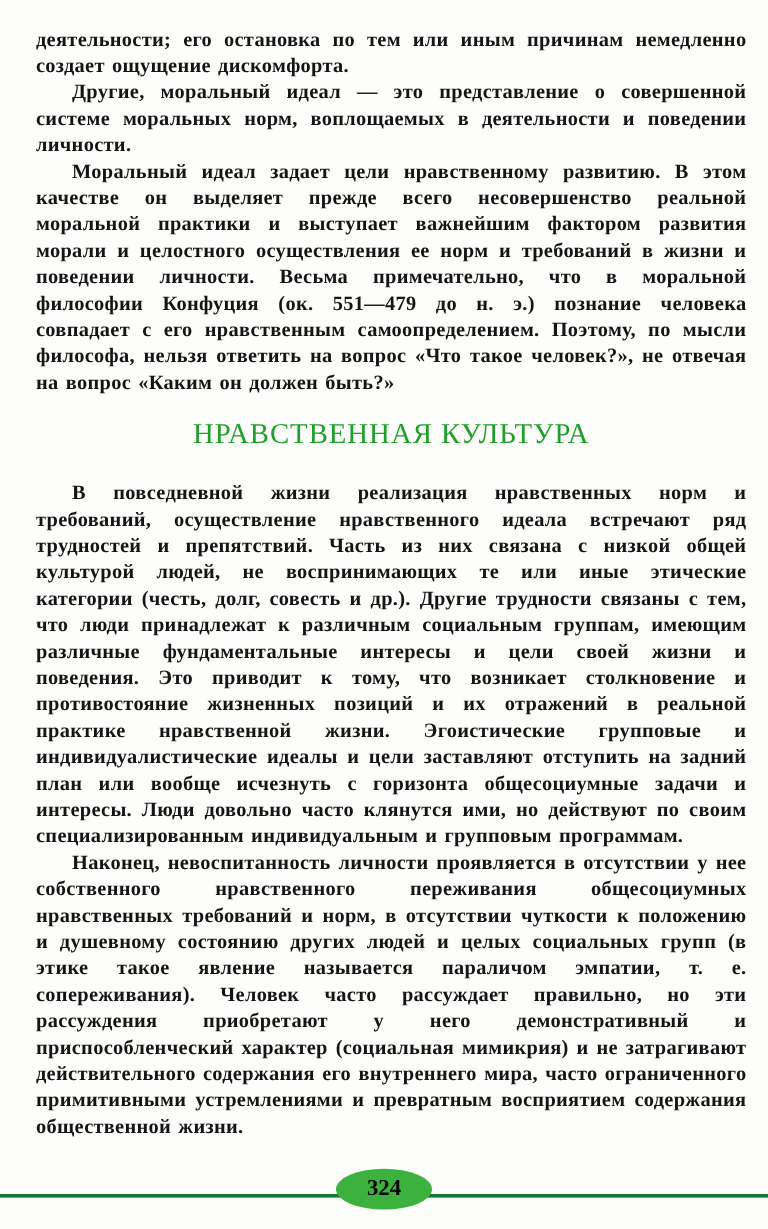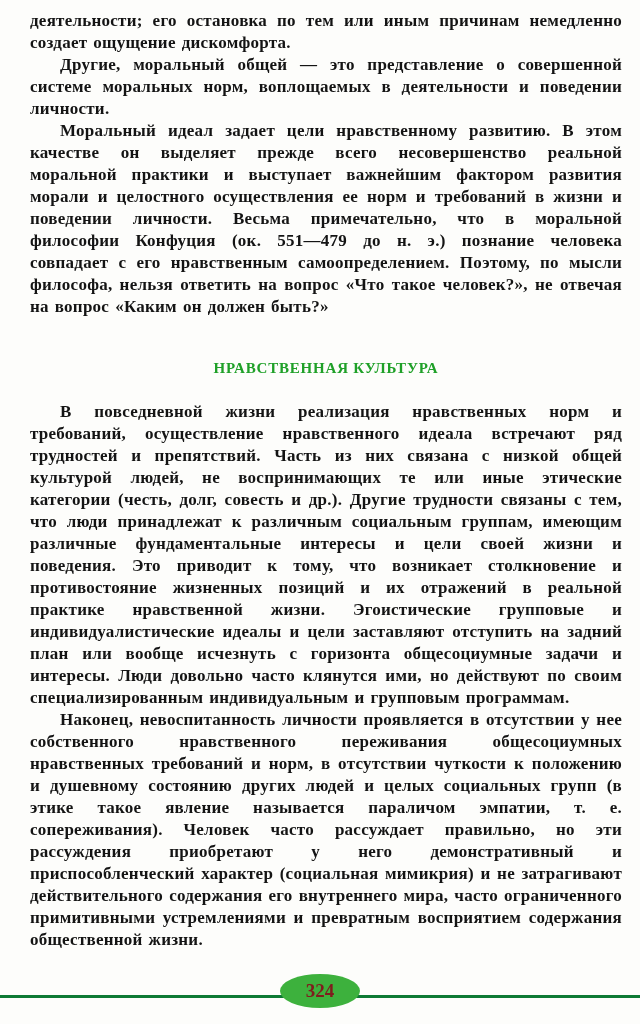--- a/index.html
+++ b/index.html
@@ -6,41 +6,41 @@
   body {
     width: 640px;
     height: 1024px;
     background: var(--background, #fdfdfb);
     color: var(--text, #141414);
     font-family: "Liberation Serif", "DejaVu Serif", serif;
     position: relative;
     overflow: hidden;
   }
   .page {
-    padding: 10px 18px 0 30px;
+    padding: 22px 18px 0 30px;
   }
   .para {
     margin: 0;
     text-align: justify;
     font-size: 17px;
     line-height: 22px;
     letter-spacing: 0.25px;
     word-spacing: 1.5px;
     font-weight: 600;
   }
   .para.indent { text-indent: 30px; }
   .seg-bold { font-weight: 800; }
   .seg-italic { }
   h2.heading {
     color: var(--heading-green, #1fa028);
     text-align: center;
-    font-size: 15px;
-    font-weight: 700;
+    font-size: 24px;
+    font-weight: 400;
     letter-spacing: 0.8px;
-    margin: 42px 0 24px 0;
+    margin: 19px 0 24px 0;
     font-family: "Liberation Serif", "DejaVu Serif", serif;
   }
   .footer {
     position: absolute;
     left: 0;
     bottom: 14px;
     width: 640px;
     height: 36px;
   }
   .rule {
@@ -56,33 +56,33 @@
     left: 50%;
     top: 0;
     transform: translateX(-50%);
     width: 80px;
     height: 34px;
     background: var(--badge-green, #3db13d);
     border-radius: 50%;
     display: flex;
     align-items: center;
     justify-content: center;
-    color: #7f1d1d;
+    color: #000000;
     font-size: 19px;
     font-weight: bold;
     font-family: "Liberation Serif", "DejaVu Serif", serif;
   }
 </style>
 </head>
 <body>
 
 <div class="page">
   <div>
       <p class="para"><span>деятельности; его остановка по тем или иным причинам немедленно создает ощущение дискомфорта.</span></p>
-      <p class="para indent"><span>Другие, </span><span class="seg-bold">моральный общей — это представление о совершенной системе моральных норм, воплощаемых в деятельности и поведении личности.</span></p>
+      <p class="para indent"><span>Другие, </span><span class="seg-bold">моральный идеал — это представление о совершенной системе моральных норм, воплощаемых в деятельности и поведении личности.</span></p>
       <p class="para indent"><span>Моральный идеал задает цели нравственному развитию. В этом качестве он выделяет прежде всего несовершенство реальной моральной практики и выступает важнейшим фактором развития морали и целостного осуществления ее норм и требований в жизни и поведении личности. Весьма примечательно, что в моральной философии Конфуция (ок. 551—479 до н. э.) познание человека совпадает с его нравственным самоопределением. Поэтому, по мысли философа, нельзя ответить на вопрос «Что такое человек?», не отвечая на вопрос «Каким он должен быть?»</span></p>
     </div>
   <h2 class="heading">НРАВСТВЕННАЯ КУЛЬТУРА</h2>
   <div>
       <p class="para indent"><span>В повседневной жизни реализация нравственных норм и требований, осуществление нравственного идеала встречают ряд трудностей и препятствий. Часть из них связана с низкой общей культурой людей, не воспринимающих те или иные этические категории (честь, долг, совесть и др.). Другие трудности связаны с тем, что люди принадлежат к различным социальным группам, имеющим различные фундаментальные интересы и цели своей жизни и поведения. Это приводит к тому, что возникает столкновение и противостояние жизненных позиций и их отражений в реальной практике нравственной жизни. Эгоистические групповые и индивидуалистические идеалы и цели заставляют отступить на задний план или вообще исчезнуть с горизонта общесоциумные задачи и интересы. Люди довольно часто клянутся ими, но действуют по своим специализированным индивидуальным и групповым программам.</span></p>
       <p class="para indent"><span>Наконец, невоспитанность личности проявляется в отсутствии у нее собственного нравственного переживания общесоциумных нравственных требований и норм, в отсутствии чуткости к положению и душевному состоянию других людей и целых социальных групп (в этике такое явление называется </span><span class="seg-italic">параличом эмпатии</span><span>, т. е. сопереживания). Человек часто рассуждает правильно, но эти рассуждения приобретают у него демонстративный и приспособленческий характер (социальная мимикрия) и не затрагивают действительного содержания его внутреннего мира, часто ограниченного примитивными устремлениями и превратным восприятием содержания общественной жизни.</span></p>
     </div>
 </div>
 
 <div class="footer">

